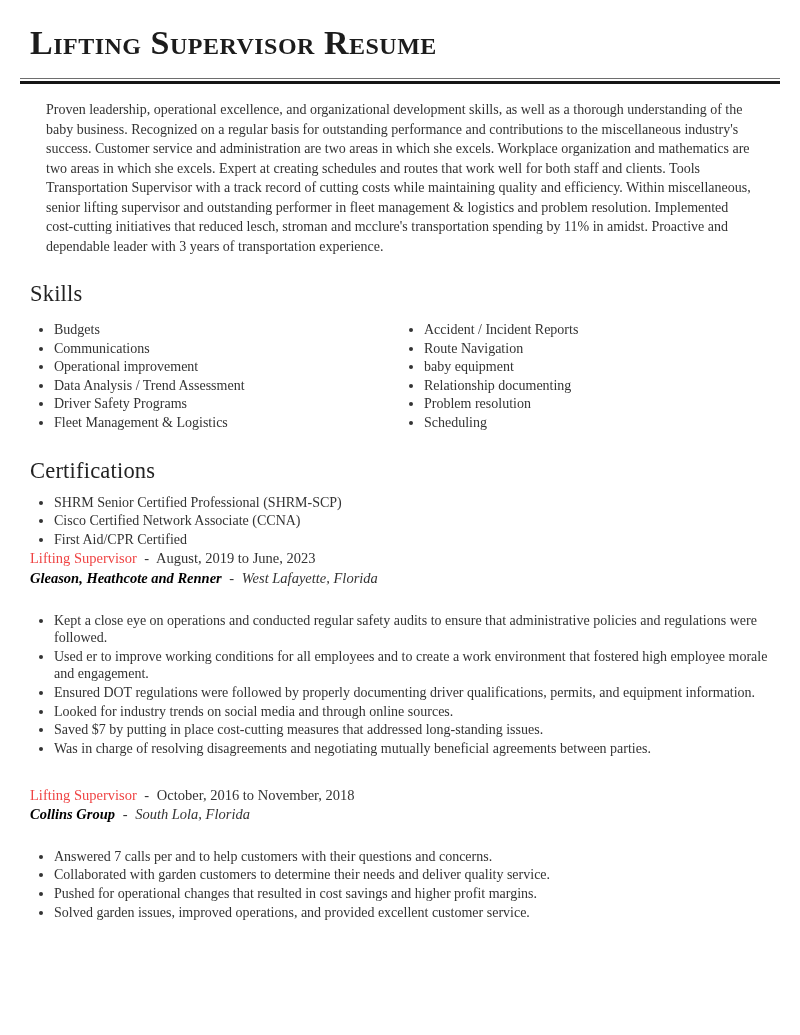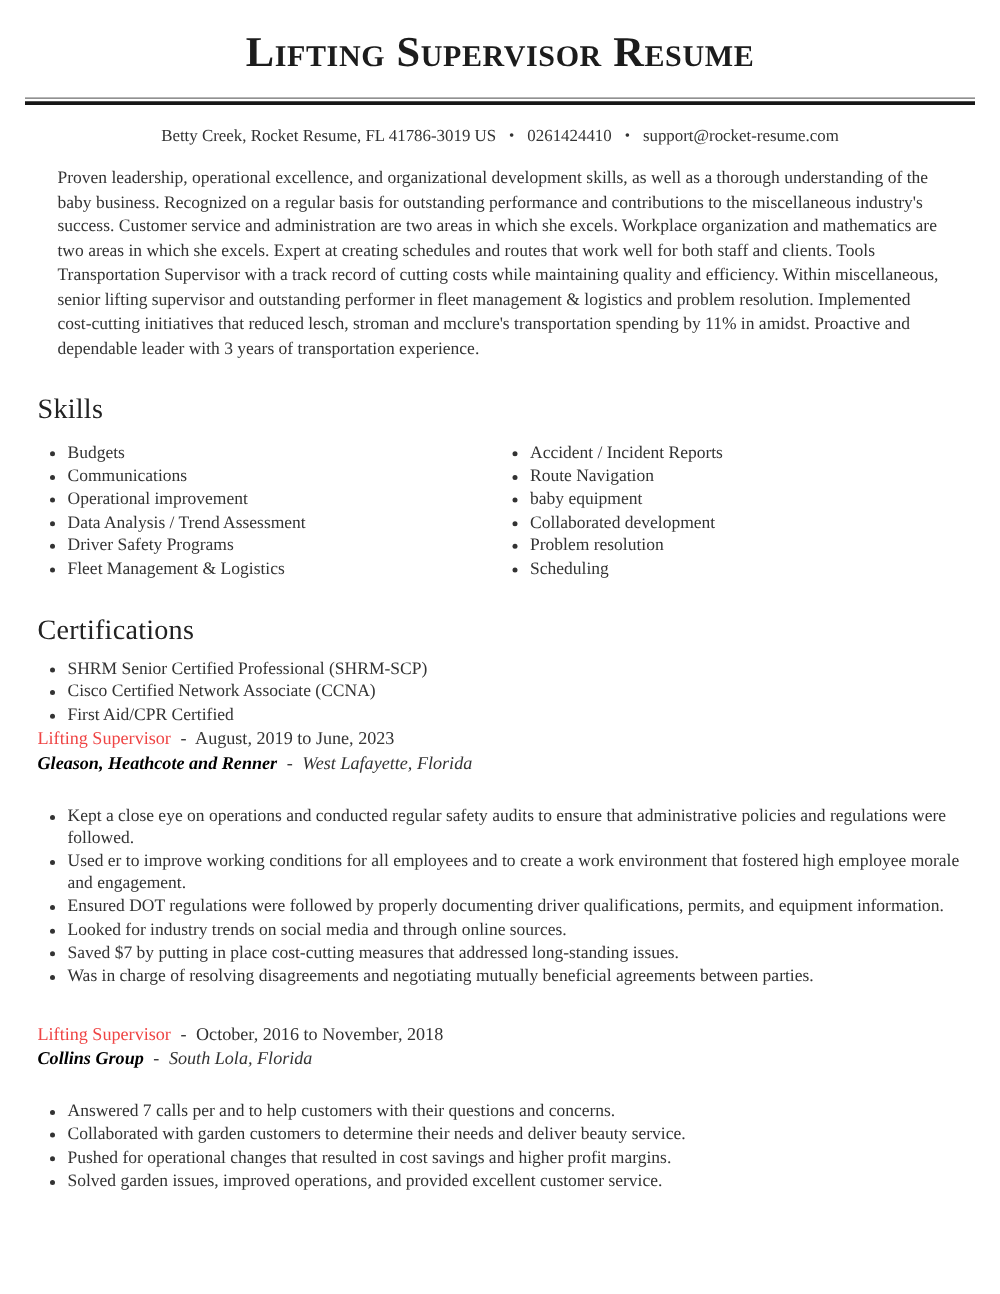--- a/index.html
+++ b/index.html
@@ -14,21 +14,20 @@
     padding: 0 30px 40px;
     background: #ffffff;
     margin: 0 auto;
   }
   
   .resume-title {
     font-size: 34px;
     font-weight: 700;
     font-variant: small-caps;
     letter-spacing: 0.5px;
-    text-align: center;
     color: #1c1c1c;
     margin: 24px 0 0;
     line-height: 1.1;
   }
   .header-rule {
     margin: 17px -10px 0;
     border-top: 1px solid #6e6e6e;
     border-bottom: 3px solid #161616;
     height: 2px;
   }
@@ -78,27 +77,20 @@
 </style>
 </head>
 <body>
 
 <div class="page">
 
   <h1 class="resume-title">Lifting Supervisor Resume</h1>
 
   <div class="header-rule"></div>
 
-  <div class="contact-line">
-    <span>Betty Creek, Rocket Resume, FL 41786-3019 US</span>
-    <span class="contact-sep">•</span>
-    <span>0261424410</span>
-    <span class="contact-sep">•</span>
-    <span>support@rocket-resume.com</span>
-  </div>
 
   <section>
     <p class="summary-text">Proven leadership, operational excellence, and organizational development skills, as well as a thorough understanding of the baby business. Recognized on a regular basis for outstanding performance and contributions to the miscellaneous industry's success. Customer service and administration are two areas in which she excels. Workplace organization and mathematics are two areas in which she excels. Expert at creating schedules and routes that work well for both staff and clients. Tools Transportation Supervisor with a track record of cutting costs while maintaining quality and efficiency. Within miscellaneous, senior lifting supervisor and outstanding performer in fleet management &amp; logistics and problem resolution. Implemented cost-cutting initiatives that reduced lesch, stroman and mcclure's transportation spending by 11% in amidst. Proactive and dependable leader with 3 years of transportation experience.</p>
   </section>
 
   <section>
     <h2 class="section-heading">Skills</h2>
     <div class="skills-cols">
       <ul class="bullet-list">
 
@@ -107,21 +99,21 @@
           <li>Operational improvement</li>
           <li>Data Analysis / Trend Assessment</li>
           <li>Driver Safety Programs</li>
           <li>Fleet Management &amp; Logistics</li>
         </ul>
       <ul class="bullet-list">
 
       <li>Accident / Incident Reports</li>
           <li>Route Navigation</li>
           <li>baby equipment</li>
-          <li>Collaborated development</li>
+          <li>Relationship documenting</li>
           <li>Problem resolution</li>
           <li>Scheduling</li>
         </ul>
     </div>
   </section>
 
   <section>
     <h2 class="section-heading">Certifications</h2>
     <ul class="bullet-list">
 
@@ -162,20 +154,20 @@
         <span class="job-dates">October, 2016 to November, 2018</span>
       </p>
       <p class="company-line">
         <span class="job-company">Collins Group</span>
         <span class="job-sep">-</span>
         <span class="job-location">South Lola, Florida</span>
       </p>
       <ul class="bullet-list">
 
       <li>Answered 7 calls per and to help customers with their questions and concerns.</li>
-          <li>Collaborated with garden customers to determine their needs and deliver beauty service.</li>
+          <li>Collaborated with garden customers to determine their needs and deliver quality service.</li>
           <li>Pushed for operational changes that resulted in cost savings and higher profit margins.</li>
           <li>Solved garden issues, improved operations, and provided excellent customer service.</li>
         </ul>
     </div>
 
   </section>
 </div>
 
 </body></html>

